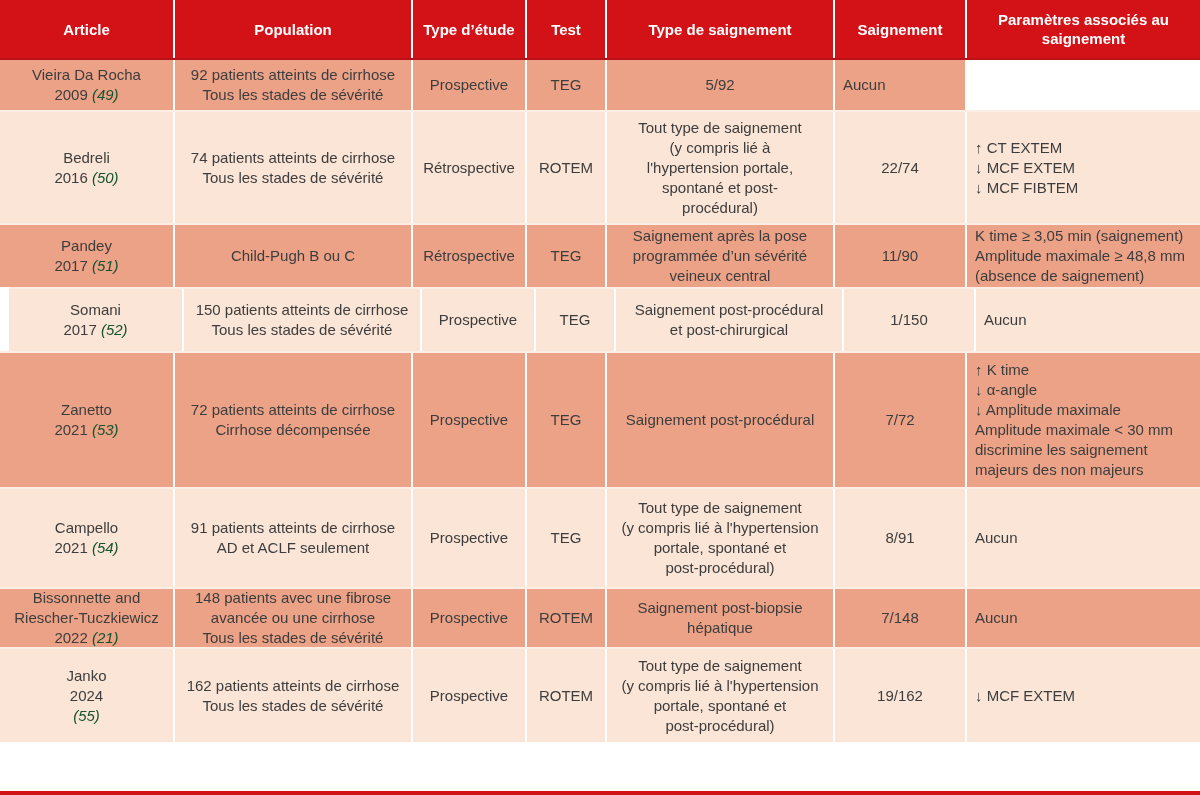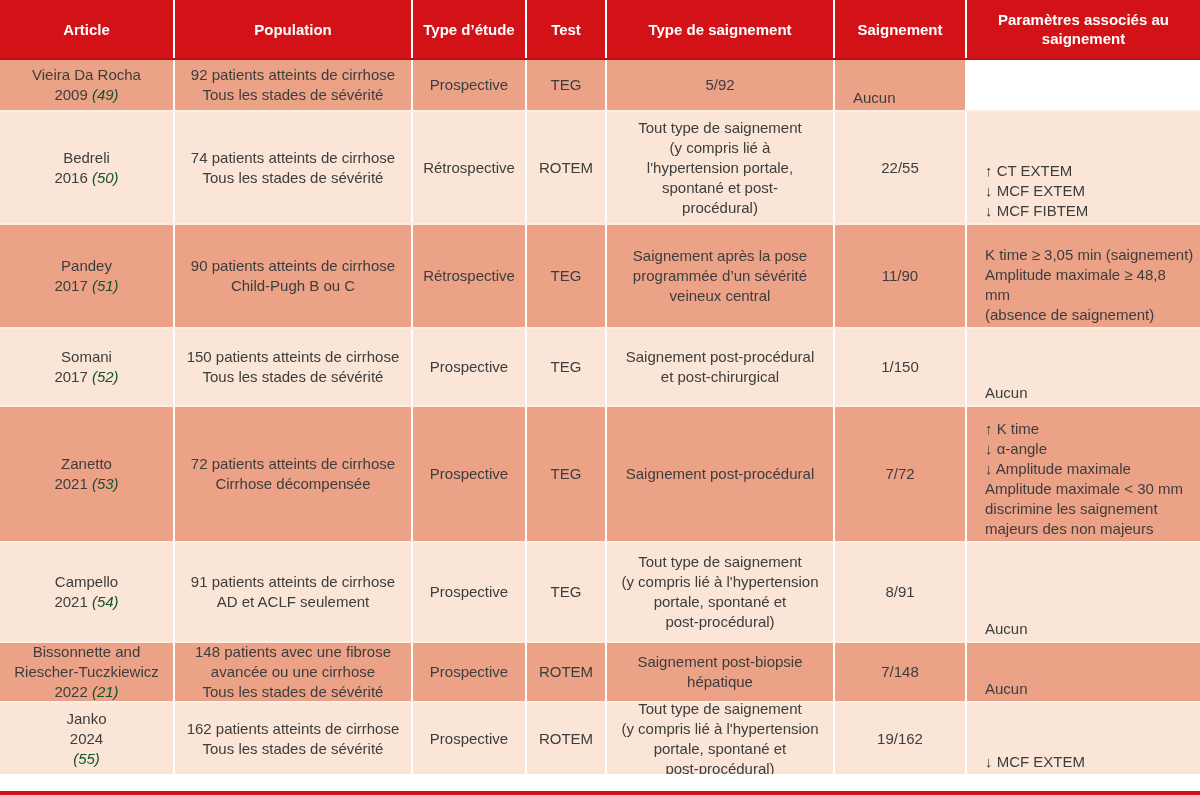--- a/index.html
+++ b/index.html
@@ -13,40 +13,40 @@
     display:grid;
     grid-template-columns:173px 236px 112px 78px 226px 130px 233px;
     column-gap:2px;
     background:#ffffff;
     box-sizing:border-box;
     flex:0 0 auto;
   }
   .header-row{height:60px;border-bottom:2px solid #bb1016;}
   .row:nth-child(2){height:50px;}
   .row:nth-child(3){height:113px;}
-  .row:nth-child(4){height:104px;}
-  .row:nth-child(5){height:78px;}
+  .row:nth-child(4){height:64px;}
+  .row:nth-child(5){height:64px;margin-left:9px;}
   .row:nth-child(6){height:136px;}
   .row:nth-child(7){height:100px;}
   .row:nth-child(8){height:60px;}
-  .row:nth-child(9){height:73px;}
+  .row:nth-child(9){height:95px;}
   .data-row + .data-row{border-top:2px solid #fceee5;}
   .cell,.hcell{
     display:flex;flex-direction:column;justify-content:center;align-items:center;
     text-align:center;box-sizing:border-box;overflow:hidden;
     font-size:15px;line-height:20px;color:#3d3d3d;
     padding:2px 4px;
   }
   .hcell{
     background:#d31218;color:#ffffff;font-weight:bold;
     line-height:19px;
   }
   .salmon .cell{background:#eca287;}
   .peach .cell{background:#fae5d7;}
-  .cell.parameters{align-items:flex-start;text-align:left;padding-left:18px;padding-right:6px;justify-content:flex-end;}
+  .cell.parameters{align-items:flex-start;text-align:left;padding-left:8px;padding-right:6px;}
   .cite{color:#14532d;font-style:italic;}
   .line{display:block;}
 </style>
 </head>
 <body>
 
 <div class="table">
   <div class="row header-row" id="header-row">
       <div class="hcell">Article</div>
       <div class="hcell">Population</div>
@@ -85,35 +85,34 @@
       </div>
     <div class="cell study-type">Rétrospective</div>
     <div class="cell test">ROTEM</div>
     <div class="cell bleeding-type">
         <div class="line">Tout type de saignement</div>
         <div class="line">(y compris lié à</div>
         <div class="line">l'hypertension portale,</div>
         <div class="line">spontané et post-</div>
         <div class="line">procédural)</div>
       </div>
-    <div class="cell bleeding-count">22/55</div>
+    <div class="cell bleeding-count">22/74</div>
     <div class="cell parameters">
         <div class="line">↑ CT EXTEM</div>
         <div class="line">↓ MCF EXTEM</div>
         <div class="line">↓ MCF FIBTEM</div>
       </div>
   </div>
 
   <div class="row data-row salmon">
     <div class="cell article">
         <div class="line"><span>Pandey</span></div>
         <div class="line"><span>2017 </span><span class="cite">(51)</span></div>
       </div>
     <div class="cell population">
-        <div class="line">90 patients atteints de cirrhose</div>
         <div class="line">Child-Pugh B ou C</div>
       </div>
     <div class="cell study-type">Rétrospective</div>
     <div class="cell test">TEG</div>
     <div class="cell bleeding-type">
         <div class="line">Saignement après la pose</div>
         <div class="line">programmée d’un sévérité</div>
         <div class="line">veineux central</div>
       </div>
     <div class="cell bleeding-count">11/90</div>

